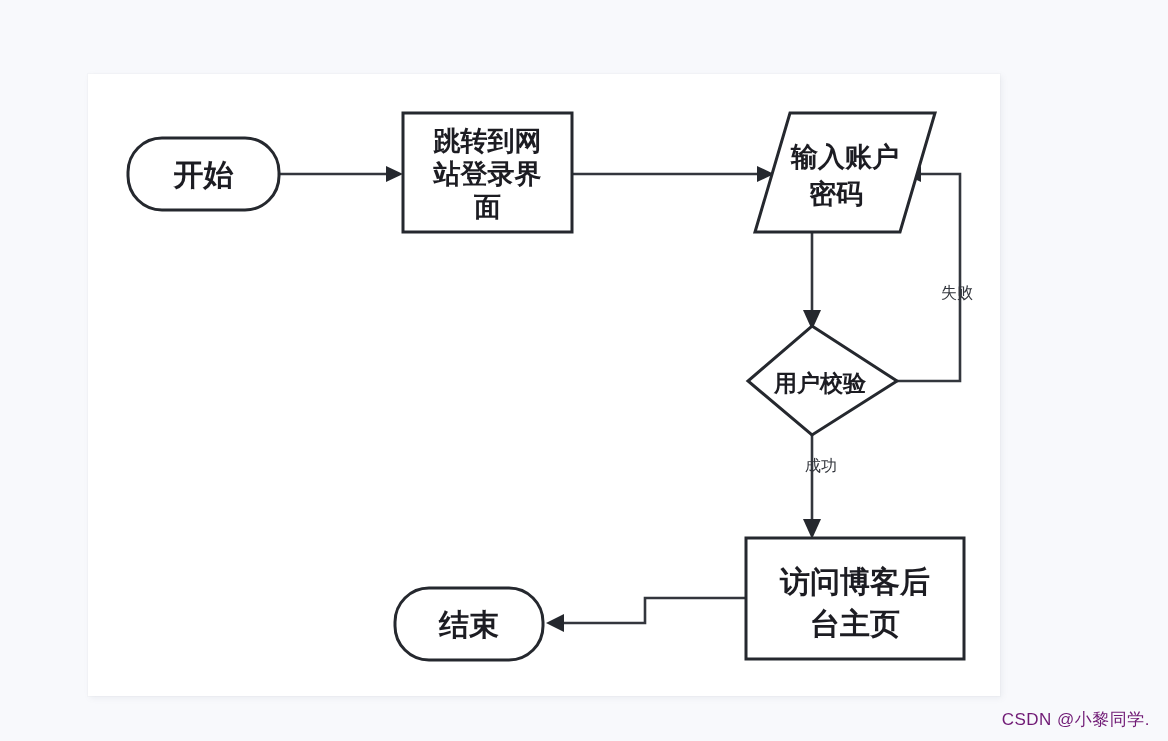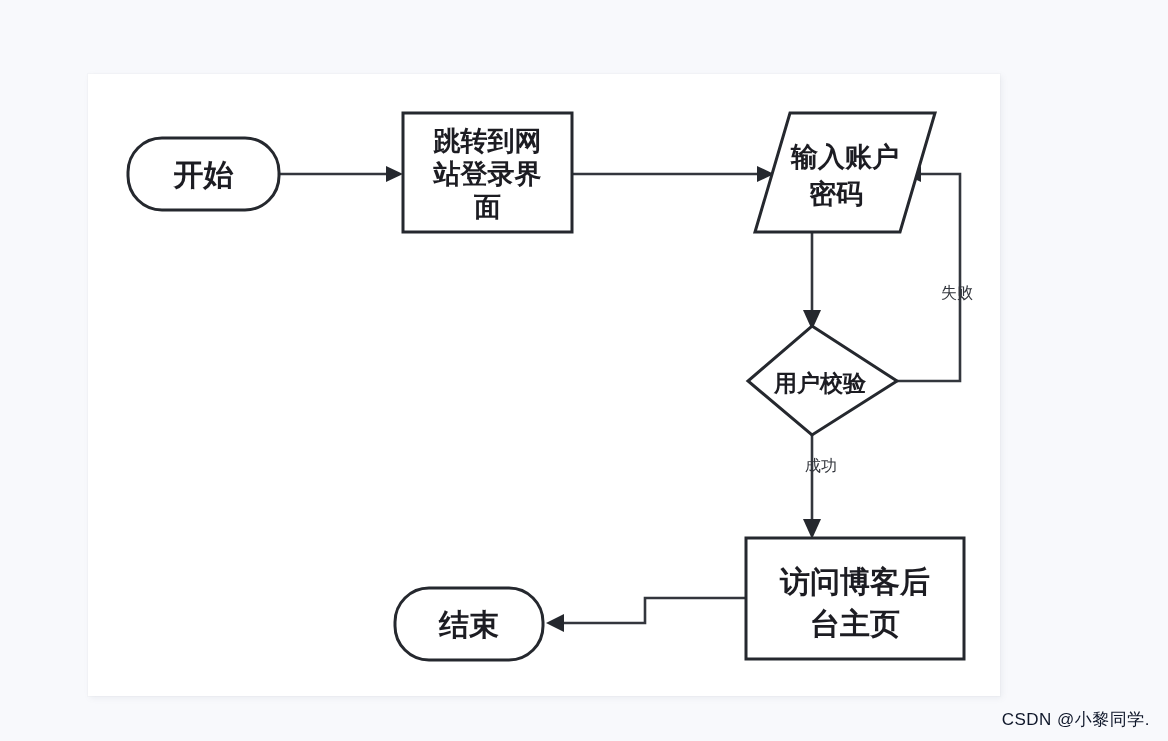--- a/index.html
+++ b/index.html
@@ -63,21 +63,21 @@
     stroke-linecap: butt;
     stroke-linejoin: miter;
   }
   .arrowhead { fill: #25282e; }
   #watermark {
     position: absolute;
     right: 18px;
     bottom: 10px;
     font-family: "Liberation Sans", "DejaVu Sans", sans-serif;
     font-size: 17px;
-    color: #0f172a;
+    color: #701a75;
     letter-spacing: 0.5px;
     white-space: nowrap;
   }
 </style>
 </head>
 <body>
 
 <div id="page-root">
 
   <div id="canvas-wrap"></div>

